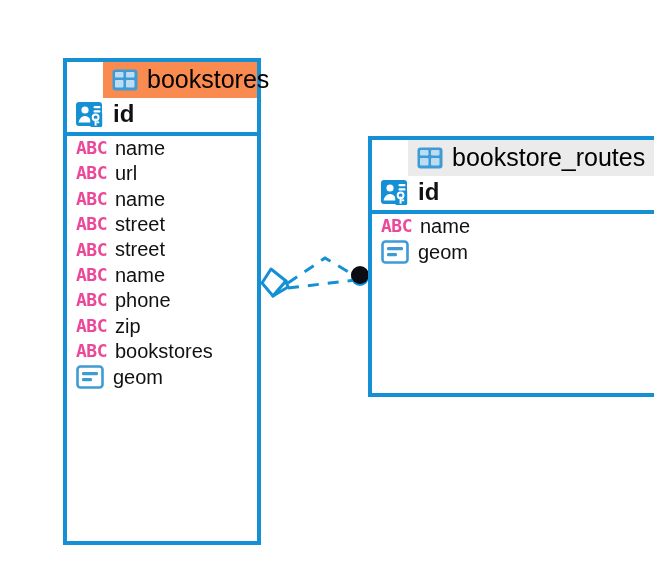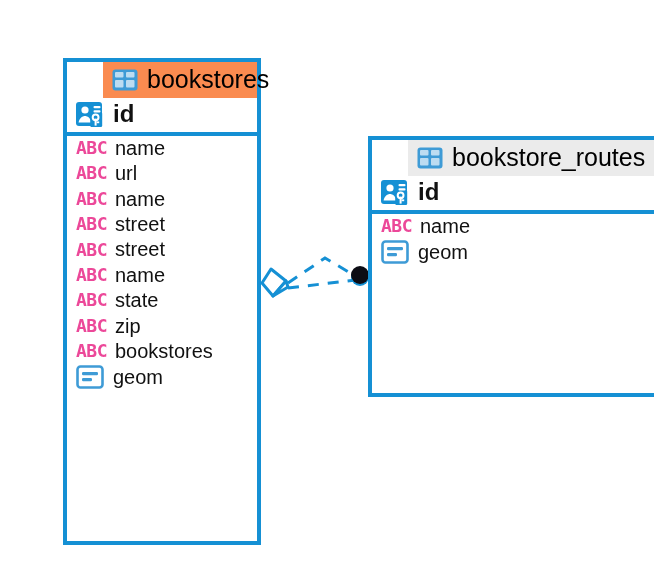--- a/index.html
+++ b/index.html
@@ -180,21 +180,21 @@
         <span class="field-name">street</span>
       </div>
 
       <div class="field-row">
         <span class="abc-icon">ABC</span>
         <span class="field-name">name</span>
       </div>
 
       <div class="field-row">
         <span class="abc-icon">ABC</span>
-        <span class="field-name">state</span>
+        <span class="field-name">phone</span>
       </div>
 
       <div class="field-row">
         <span class="abc-icon">ABC</span>
         <span class="field-name">zip</span>
       </div>
 
       <div class="field-row">
         <span class="abc-icon">ABC</span>
         <span class="field-name">bookstores</span>

